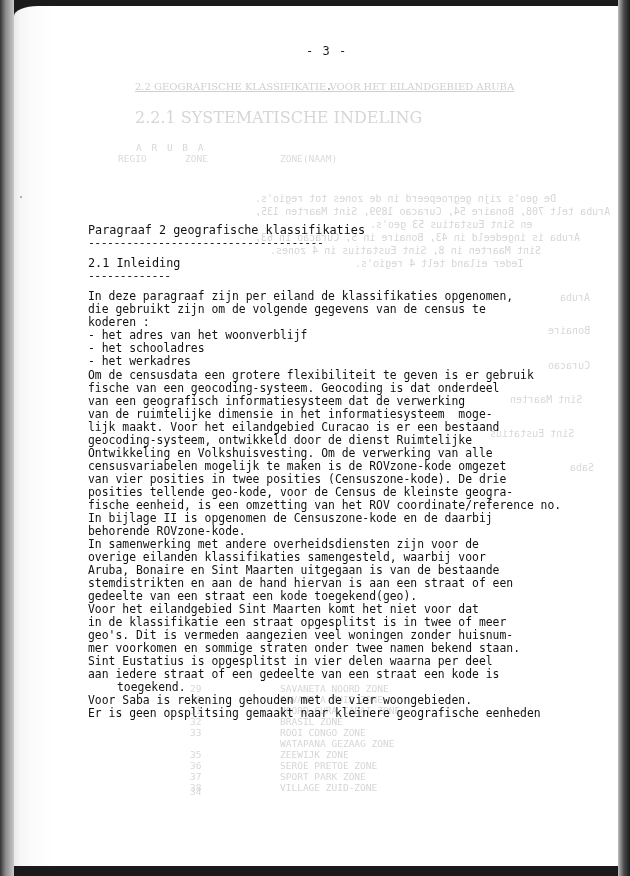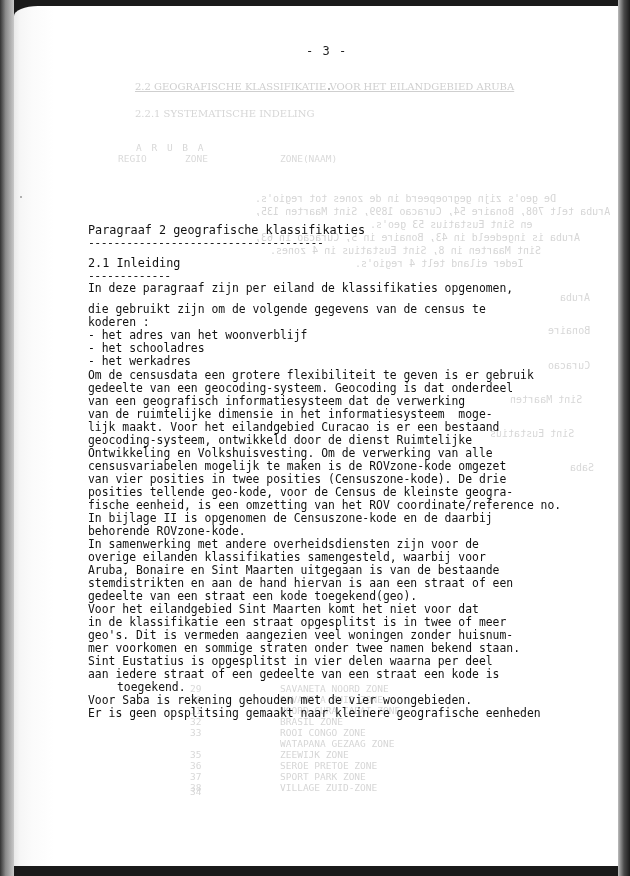--- a/index.html
+++ b/index.html
@@ -37,21 +37,21 @@
   .dot { position:absolute; width:2px; height:2px; background:#999; border-radius:1px; }
 </style>
 </head>
 <body>
 
 <div class="spine"></div>
 <div class="page"></div>
 <div class="rightedge"></div>
 
 <div class="ghost" style="left:135px;top:81px;font-size:10px;color:#cfcfcf;"><u>2.2 GEOGRAFISCHE KLASSIFIKATIE VOOR HET EILANDGEBIED ARUBA</u></div>
-<div class="ghost" style="left:135px;top:108px;font-size:10px;color:#d6d6d6;">2.2.1 SYSTEMATISCHE INDELING</div>
+<div class="ghost" style="left:135px;top:108px;font-size:16px;color:#d6d6d6;">2.2.1 SYSTEMATISCHE INDELING</div>
 <div class="ghost mono" style="left:136px;top:142px;font-size:9.5px;color:#d8d8d8;letter-spacing:2px;">A R U B A</div>
 <div class="ghost mono" style="left:118px;top:153px;font-size:9.5px;color:#dadada;">REGIO</div>
 <div class="ghost mono" style="left:185px;top:153px;font-size:9.5px;color:#dadada;">ZONE</div>
 <div class="ghost mono" style="left:280px;top:153px;font-size:9.5px;color:#dadada;">ZONE(NAAM)</div>
 
 <div>
   <div class="ghost mono mirror" style="left:255px;top:193px;color:#d6d6d6;font-size:10px;">De geo's zijn gegroepeerd in de zones tot regio's.</div>
   <div class="ghost mono mirror" style="left:255px;top:206px;color:#d6d6d6;font-size:10px;">Aruba telt 708, Bonaire 54, Curacao 1899, Sint Maarten 135,</div>
   <div class="ghost mono mirror" style="left:370px;top:219px;color:#d6d6d6;font-size:10px;">en Sint Eustatius 53 geo's.</div>
   <div class="ghost mono mirror" style="left:255px;top:232px;color:#d6d6d6;font-size:10px;">Aruba is ingedeeld in 43, Bonaire in 5, Curacao in 63,</div>
@@ -92,29 +92,29 @@
 <div class="dot" style="left:328px;top:88px;"></div>
 
 <div class="pagenum">- 3 -</div>
 
 <div class="heading" style="top:223px;">Paragraaf 2 geografische klassifikaties</div>
 <div class="rule" style="top:236px;">-------------------------------------</div>
 <div class="heading" style="top:256px;">2.1 Inleiding</div>
 <div class="rule" style="top:269px;">-------------</div>
 
 <div>
-  <div class="main" style="top:282px;text-align:center;">In deze paragraaf zijn per eiland de klassifikaties opgenomen,</div>
+  <div class="main" style="top:290px;text-align:center;">In deze paragraaf zijn per eiland de klassifikaties opgenomen,</div>
   <div class="main" style="top:303px;">die gebruikt zijn om de volgende gegevens van de census te</div>
   <div class="main" style="top:316px;">koderen :</div>
   <div class="main" style="top:329px;">- het adres van het woonverblijf</div>
   <div class="main" style="top:342px;">- het schooladres</div>
   <div class="main" style="top:355px;">- het werkadres</div>
 
   <div class="main" style="top:369px;">Om de censusdata een grotere flexibiliteit te geven is er gebruik</div>
-  <div class="main" style="top:382px;">gedeelte van een geocoding-systeem. Geocoding is dat onderdeel</div>
+  <div class="main" style="top:382px;">fische van een geocoding-systeem. Geocoding is dat onderdeel</div>
   <div class="main" style="top:395px;">van een geografisch informatiesysteem dat de verwerking</div>
   <div class="main" style="top:408px;">van de ruimtelijke dimensie in het informatiesysteem  moge-</div>
   <div class="main" style="top:421px;">lijk maakt. Voor het eilandgebied Curacao is er een bestaand</div>
   <div class="main" style="top:434px;">geocoding-systeem, ontwikkeld door de dienst Ruimtelijke</div>
   <div class="main" style="top:447px;">Ontwikkeling en Volkshuisvesting. Om de verwerking van alle</div>
   <div class="main" style="top:460px;">censusvariabelen mogelijk te maken is de ROVzone-kode omgezet</div>
   <div class="main" style="top:473px;">van vier posities in twee posities (Censuszone-kode). De drie</div>
   <div class="main" style="top:486px;">posities tellende geo-kode, voor de Census de kleinste geogra-</div>
   <div class="main" style="top:499px;">fische eenheid, is een omzetting van het ROV coordinate/reference no.</div>
   <div class="main" style="top:512px;">In bijlage II is opgenomen de Censuszone-kode en de daarbij</div>

